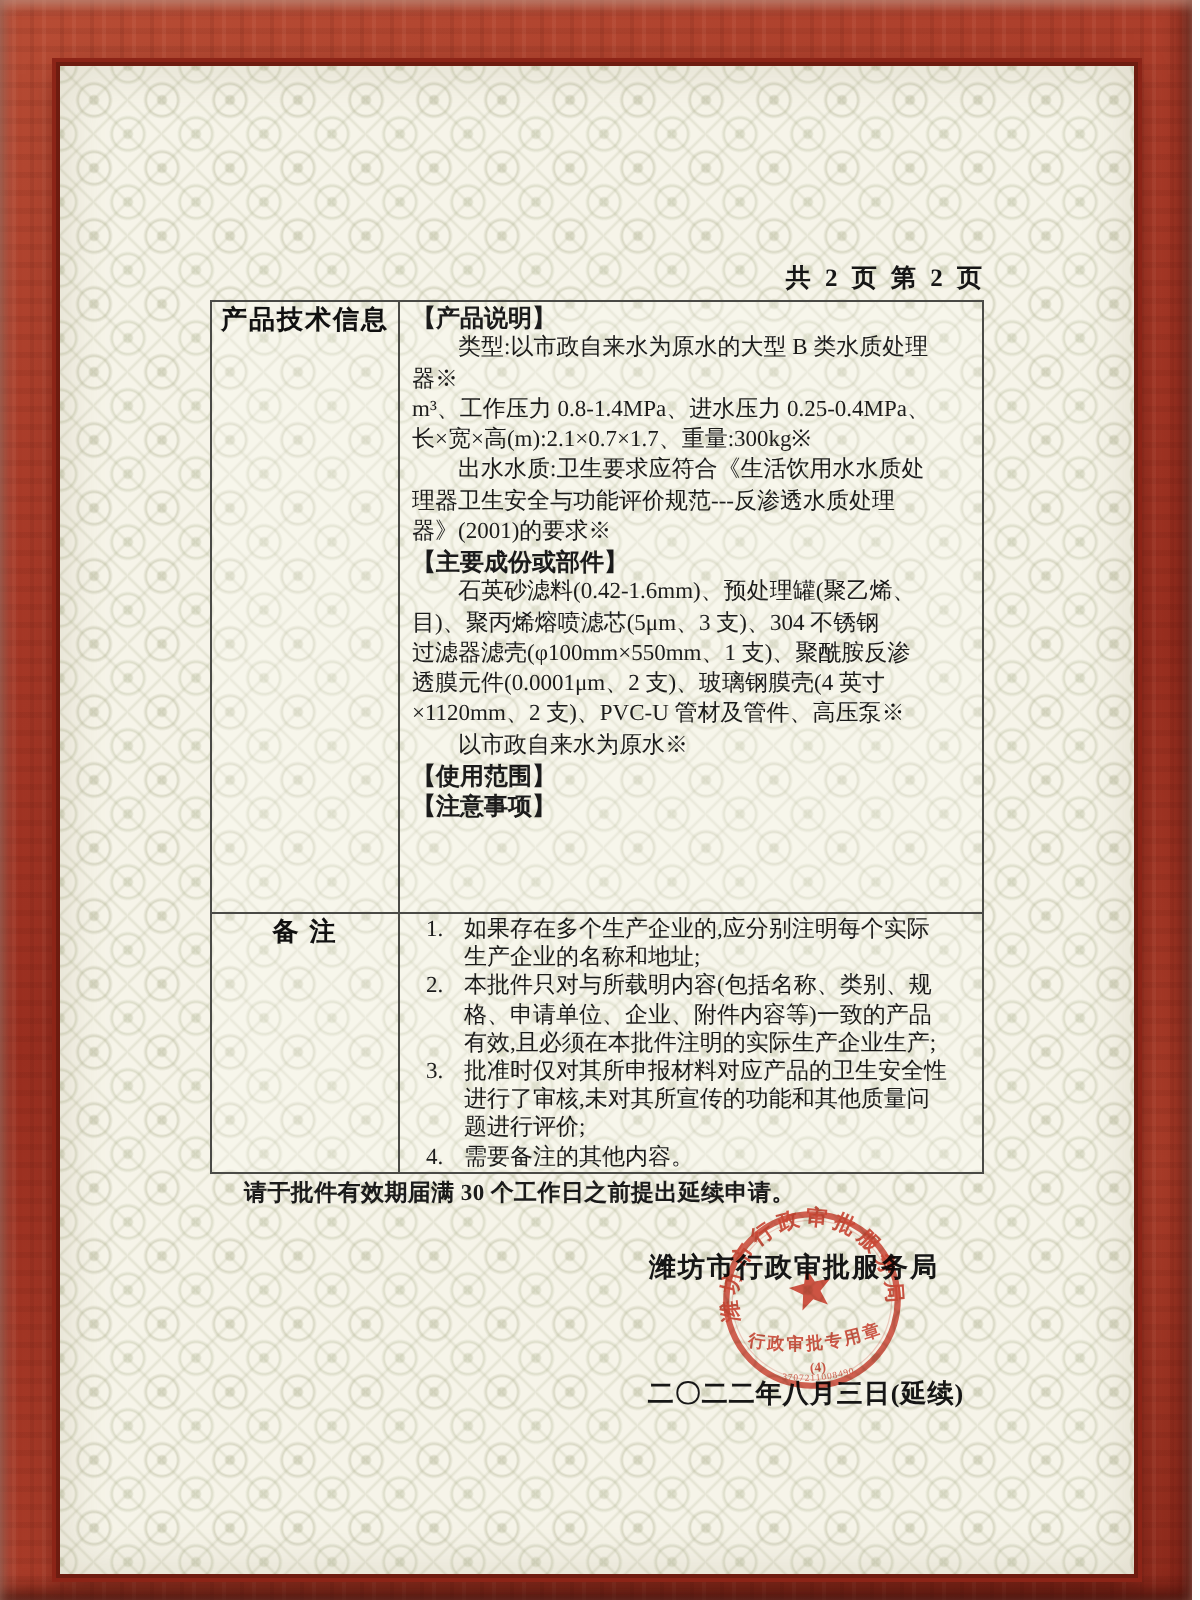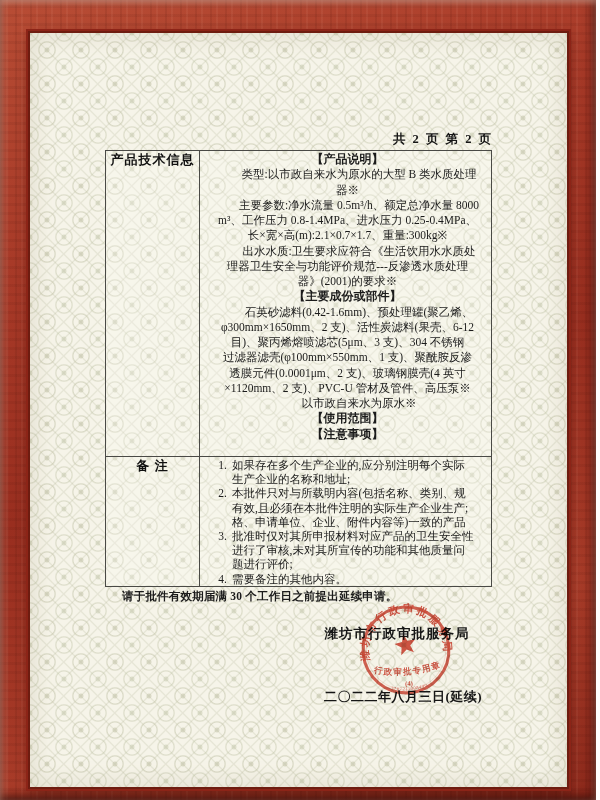--- a/index.html
+++ b/index.html
@@ -36,21 +36,21 @@
   
   .cert-table{position:absolute;left:75px;top:117px;width:387px;height:437px;
     border:1px solid #4a4a46;box-sizing:border-box;background:rgba(252,251,243,.25);}
   .row{display:flex;box-sizing:border-box;}
   .row1{height:306px;border-bottom:1px solid #4a4a46;}
   .row2{height:129px;}
   .label-cell{width:94px;flex:none;border-right:1px solid #4a4a46;box-sizing:border-box;
     display:flex;align-items:flex-start;justify-content:center;
     font-family:"Liberation Sans","DejaVu Sans",sans-serif;
     font-weight:bold;font-size:13px;letter-spacing:1px;color:#111;}
-  .content-cell{flex:1;padding:1px 2px 0 6px;overflow:hidden;text-align:center;}
+  .content-cell{flex:1;padding:1px 2px 0 6px;overflow:hidden;}
   .line{height:15.25px;line-height:15.25px;font-size:11.5px;font-weight:500;
     white-space:nowrap;color:#1b1b1b;}
   .line.i{text-indent:2em;}
   .line.h{font-weight:bold;font-size:12px;}
   .remarks .rline{height:14.2px;line-height:14.2px;font-size:11.5px;font-weight:500;
     white-space:nowrap;display:flex;color:#1b1b1b;}
   .rline .num{flex:none;width:26px;text-indent:7px;}
 
   
   .footer-note{position:absolute;left:80px;top:556px;font-size:11.5px;font-weight:600;
@@ -84,23 +84,20 @@
             </div>
 
             <div class="line i">
               <span>类型:以市政自来水为原水的大型 B 类水质处理</span>
             </div>
 
             <div class="line f">
               <span>器※</span>
             </div>
 
-            <div class="line i">
-              <span>主要参数:净水流量 0.5m³/h、额定总净水量 8000</span>
-            </div>
 
             <div class="line f">
               <span>m³、工作压力 0.8-1.4MPa、进水压力 0.25-0.4MPa、</span>
             </div>
 
             <div class="line f">
               <span>长×宽×高(m):2.1×0.7×1.7、重量:300kg※</span>
             </div>
 
             <div class="line i">
@@ -116,23 +113,20 @@
             </div>
 
             <div class="line h">
               <span>【主要成份或部件】</span>
             </div>
 
             <div class="line i">
               <span>石英砂滤料(0.42-1.6mm)、预处理罐(聚乙烯、</span>
             </div>
 
-            <div class="line f">
-              <span>φ300mm×1650mm、2 支)、活性炭滤料(果壳、6-12</span>
-            </div>
 
             <div class="line f">
               <span>目)、聚丙烯熔喷滤芯(5μm、3 支)、304 不锈钢</span>
             </div>
 
             <div class="line f">
               <span>过滤器滤壳(φ100mm×550mm、1 支)、聚酰胺反渗</span>
             </div>
 
             <div class="line f">
@@ -173,26 +167,26 @@
               <span>生产企业的名称和地址;</span>
             </div>
 
             <div class="rline">
               <span class="num">2.</span>
               <span>本批件只对与所载明内容(包括名称、类别、规</span>
             </div>
 
             <div class="rline">
               <span class="num"></span>
+              <span>格、申请单位、企业、附件内容等)一致的产品</span>
+            </div>
+
+            <div class="rline">
+              <span class="num"></span>
               <span>有效,且必须在本批件注明的实际生产企业生产;</span>
-            </div>
-
-            <div class="rline">
-              <span class="num"></span>
-              <span>格、申请单位、企业、附件内容等)一致的产品</span>
             </div>
 
             <div class="rline">
               <span class="num">3.</span>
               <span>批准时仅对其所申报材料对应产品的卫生安全性</span>
             </div>
 
             <div class="rline">
               <span class="num"></span>
               <span>进行了审核,未对其所宣传的功能和其他质量问</span>

